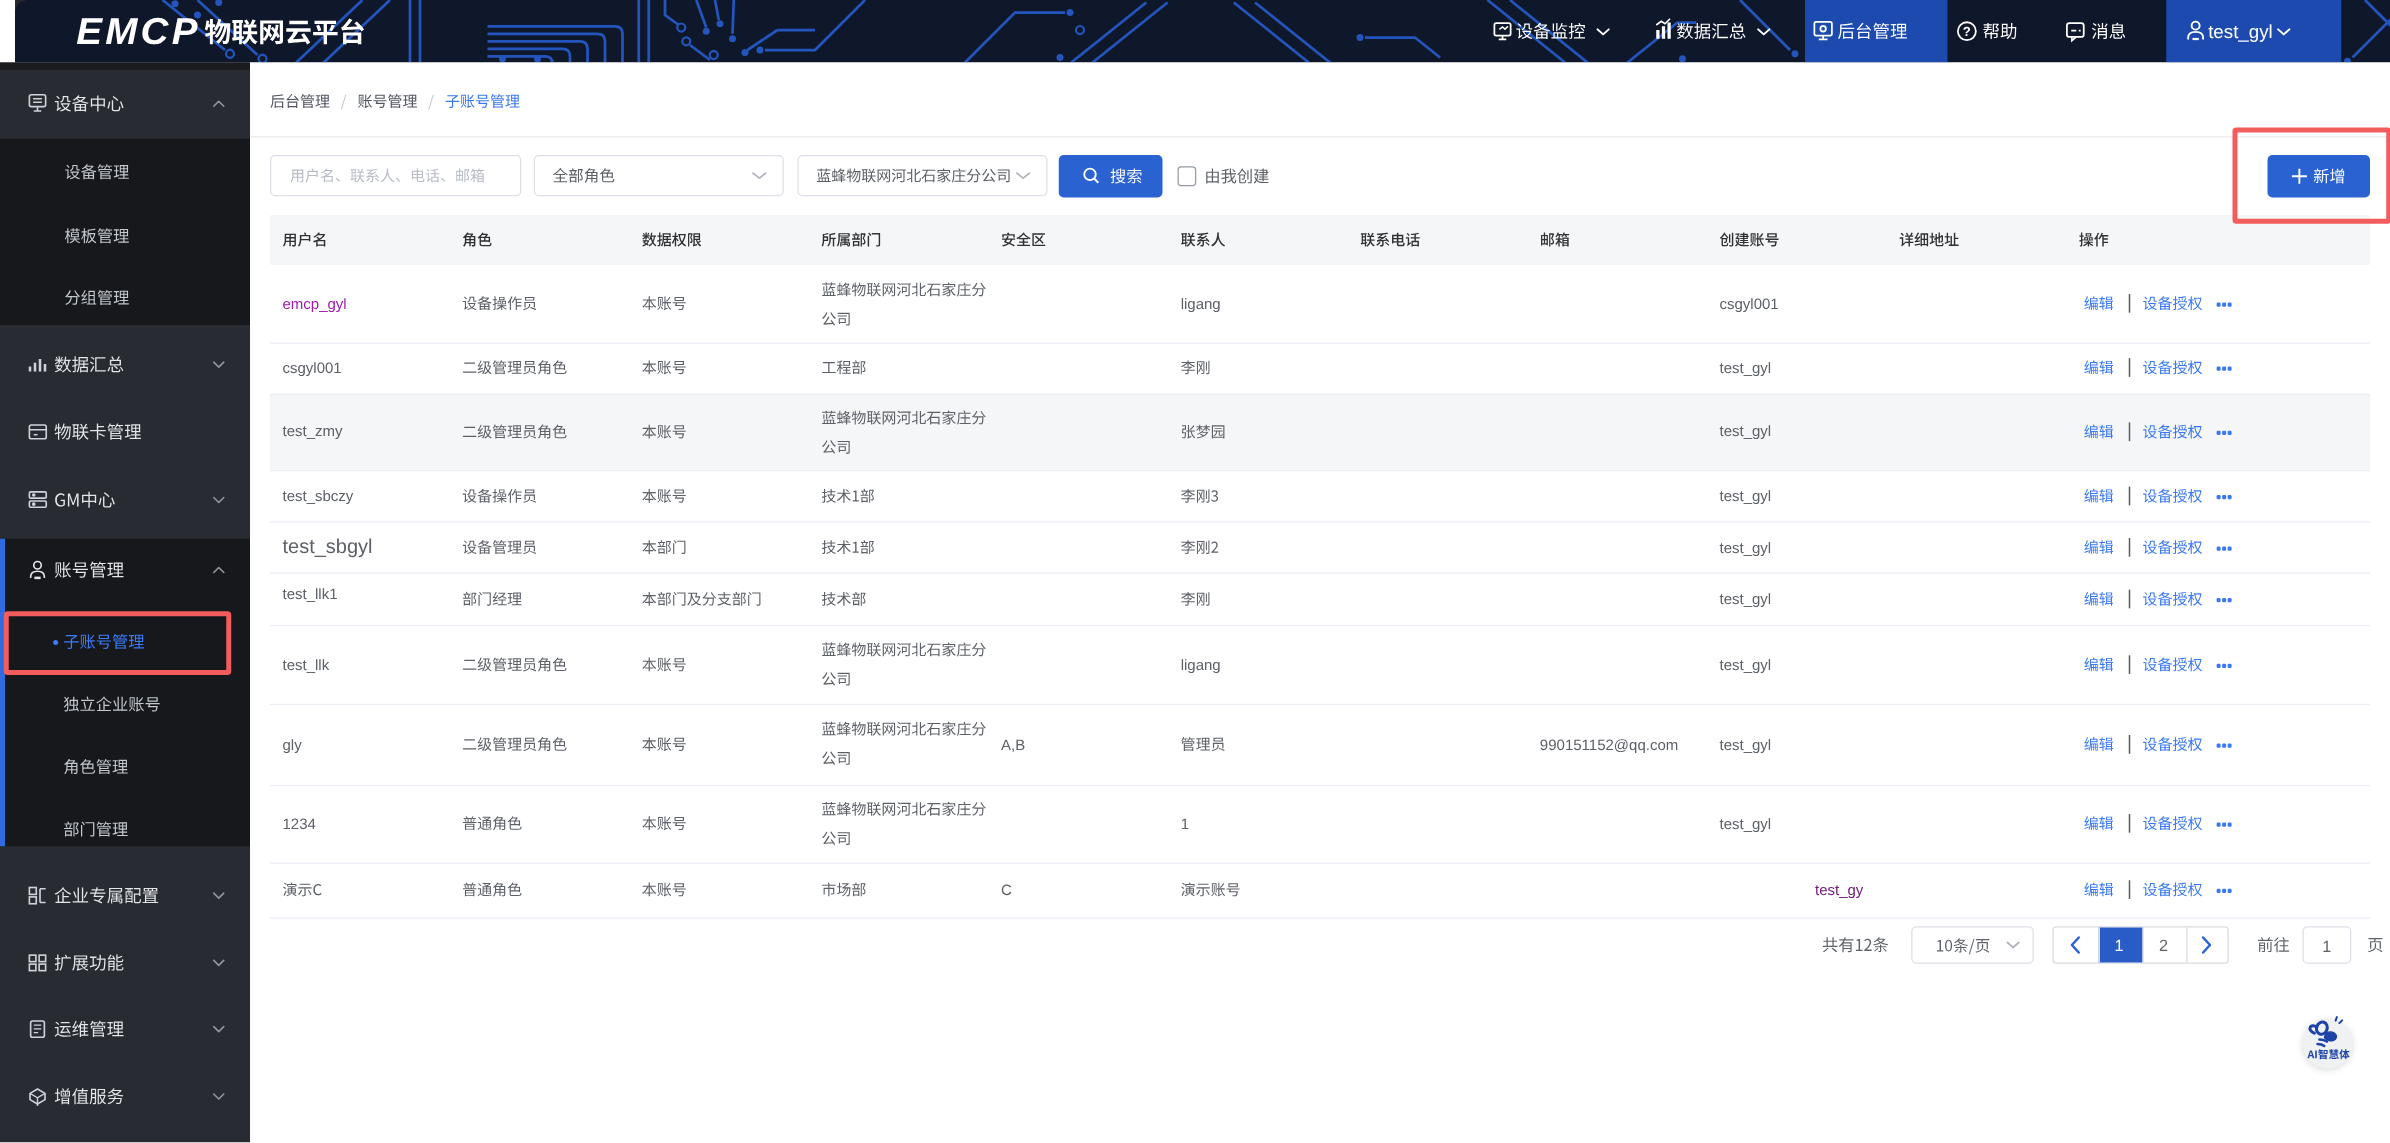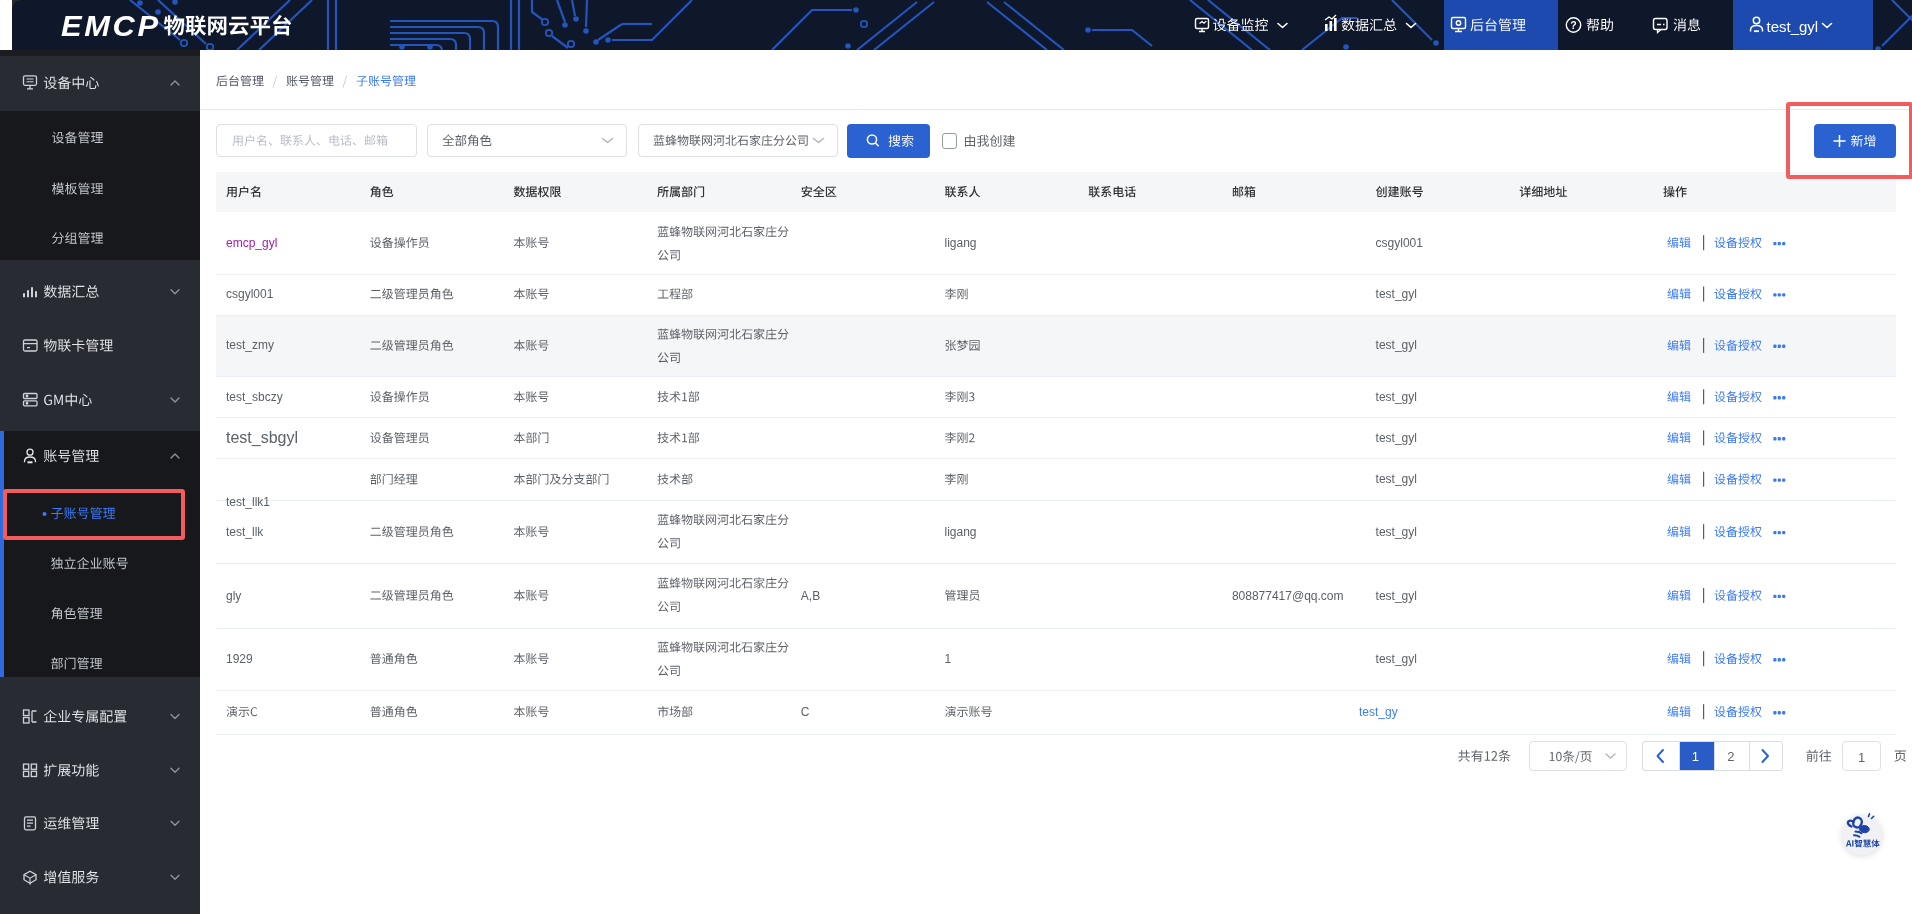--- a/index.html
+++ b/index.html
@@ -124,38 +124,38 @@
 <div style="position:absolute;left:216px;top:563.4px;width:1680px;height:1px;background:#ebeef5"></div>
 <div style="position:absolute;left:216px;top:627.5px;width:1680px;height:1px;background:#ebeef5"></div>
 <div style="position:absolute;left:216px;top:690.0px;width:1680px;height:1px;background:#ebeef5"></div>
 <div style="position:absolute;left:216px;top:733.5px;width:1680px;height:1px;background:#ebeef5"></div>
 <div class="lt" style="left:1766.5px;top:25.5px;color:#ffffff;font-size:15px;font-weight:400;letter-spacing:0">test_gyl</div>
 <div class="lt" style="left:226.0px;top:242.8px;color:#a21caf;font-size:12px;font-weight:400;letter-spacing:0">emcp_gyl</div>
 <div class="lt" style="left:226.0px;top:294.0px;color:#5c6067;font-size:12px;font-weight:400;letter-spacing:0">csgyl001</div>
 <div class="lt" style="left:226.0px;top:345.4px;color:#5c6067;font-size:12px;font-weight:400;letter-spacing:0">test_zmy</div>
 <div class="lt" style="left:226.0px;top:396.8px;color:#5c6067;font-size:12px;font-weight:400;letter-spacing:0">test_sbczy</div>
 <div class="lt" style="left:226.0px;top:437.9px;color:#5c6067;font-size:16px;font-weight:400;letter-spacing:0">test_sbgyl</div>
-<div class="lt" style="left:226.0px;top:502px;color:#5c6067;font-size:12px;font-weight:400;letter-spacing:0">test_llk1</div>
+<div class="lt" style="left:226.0px;top:475px;color:#5c6067;font-size:12px;font-weight:400;letter-spacing:0">test_llk1</div>
 <div class="lt" style="left:226.0px;top:531.7px;color:#5c6067;font-size:12px;font-weight:400;letter-spacing:0">test_llk</div>
 <div class="lt" style="left:226.0px;top:595.5px;color:#5c6067;font-size:12px;font-weight:400;letter-spacing:0">gly</div>
-<div class="lt" style="left:226.0px;top:658.8px;color:#5c6067;font-size:12px;font-weight:400;letter-spacing:0">1929</div>
+<div class="lt" style="left:226.0px;top:658.8px;color:#5c6067;font-size:12px;font-weight:400;letter-spacing:0">1234</div>
 <div class="lt" style="left:1375.6px;top:242.8px;color:#5c6067;font-size:12px;font-weight:400;letter-spacing:0">csgyl001</div>
 <div class="lt" style="left:1375.6px;top:294.0px;color:#5c6067;font-size:12px;font-weight:400;letter-spacing:0">test_gyl</div>
 <div class="lt" style="left:1375.6px;top:345.4px;color:#5c6067;font-size:12px;font-weight:400;letter-spacing:0">test_gyl</div>
 <div class="lt" style="left:1375.6px;top:396.8px;color:#5c6067;font-size:12px;font-weight:400;letter-spacing:0">test_gyl</div>
 <div class="lt" style="left:1375.6px;top:437.9px;color:#5c6067;font-size:12px;font-weight:400;letter-spacing:0">test_gyl</div>
 <div class="lt" style="left:1375.6px;top:479.2px;color:#5c6067;font-size:12px;font-weight:400;letter-spacing:0">test_gyl</div>
 <div class="lt" style="left:1375.6px;top:531.7px;color:#5c6067;font-size:12px;font-weight:400;letter-spacing:0">test_gyl</div>
 <div class="lt" style="left:1375.6px;top:595.5px;color:#5c6067;font-size:12px;font-weight:400;letter-spacing:0">test_gyl</div>
 <div class="lt" style="left:1375.6px;top:658.8px;color:#5c6067;font-size:12px;font-weight:400;letter-spacing:0">test_gyl</div>
-<div class="lt" style="left:1359px;top:711.8px;color:#3b82f6;font-size:12px;font-weight:400;letter-spacing:0">test_gy</div>
+<div class="lt" style="left:1452px;top:711.8px;color:#701a75;font-size:12px;font-weight:400;letter-spacing:0">test_gy</div>
 <div class="lt" style="left:944.5px;top:242.8px;color:#5c6067;font-size:12px;font-weight:400;letter-spacing:0">ligang</div>
 <div class="lt" style="left:944.5px;top:531.7px;color:#5c6067;font-size:12px;font-weight:400;letter-spacing:0">ligang</div>
 <div class="lt" style="left:800.8px;top:595.5px;color:#5c6067;font-size:12px;font-weight:400;letter-spacing:0">A,B</div>
-<div class="lt" style="left:1231.9px;top:595.5px;color:#5c6067;font-size:12px;font-weight:400;letter-spacing:0">808877417@qq.com</div>
+<div class="lt" style="left:1231.9px;top:595.5px;color:#5c6067;font-size:12px;font-weight:400;letter-spacing:0">990151152@qq.com</div>
 <div class="lt" style="left:944.5px;top:658.8px;color:#5c6067;font-size:12px;font-weight:400;letter-spacing:0">1</div>
 <div class="lt" style="left:800.8px;top:711.8px;color:#5c6067;font-size:12px;font-weight:400;letter-spacing:0">C</div>
 <div class="lt" style="left:1695.3px;top:756px;color:#ffffff;font-size:13px;transform:translate(-50%,-50%)">1</div>
 <div class="lt" style="left:1730.8px;top:756px;color:#5f6369;font-size:13px;transform:translate(-50%,-50%)">2</div>
 <div class="lt" style="left:1861.5px;top:756.5px;color:#5f6369;font-size:13px;transform:translate(-50%,-50%)">1</div>
 <div id="pagesel"></div>
 <div id="pager">
     <div id="pgact"></div>
     <div class="pgdiv" style="left:35.2px"></div>
     <div class="pgdiv" style="left:70.5px"></div>

